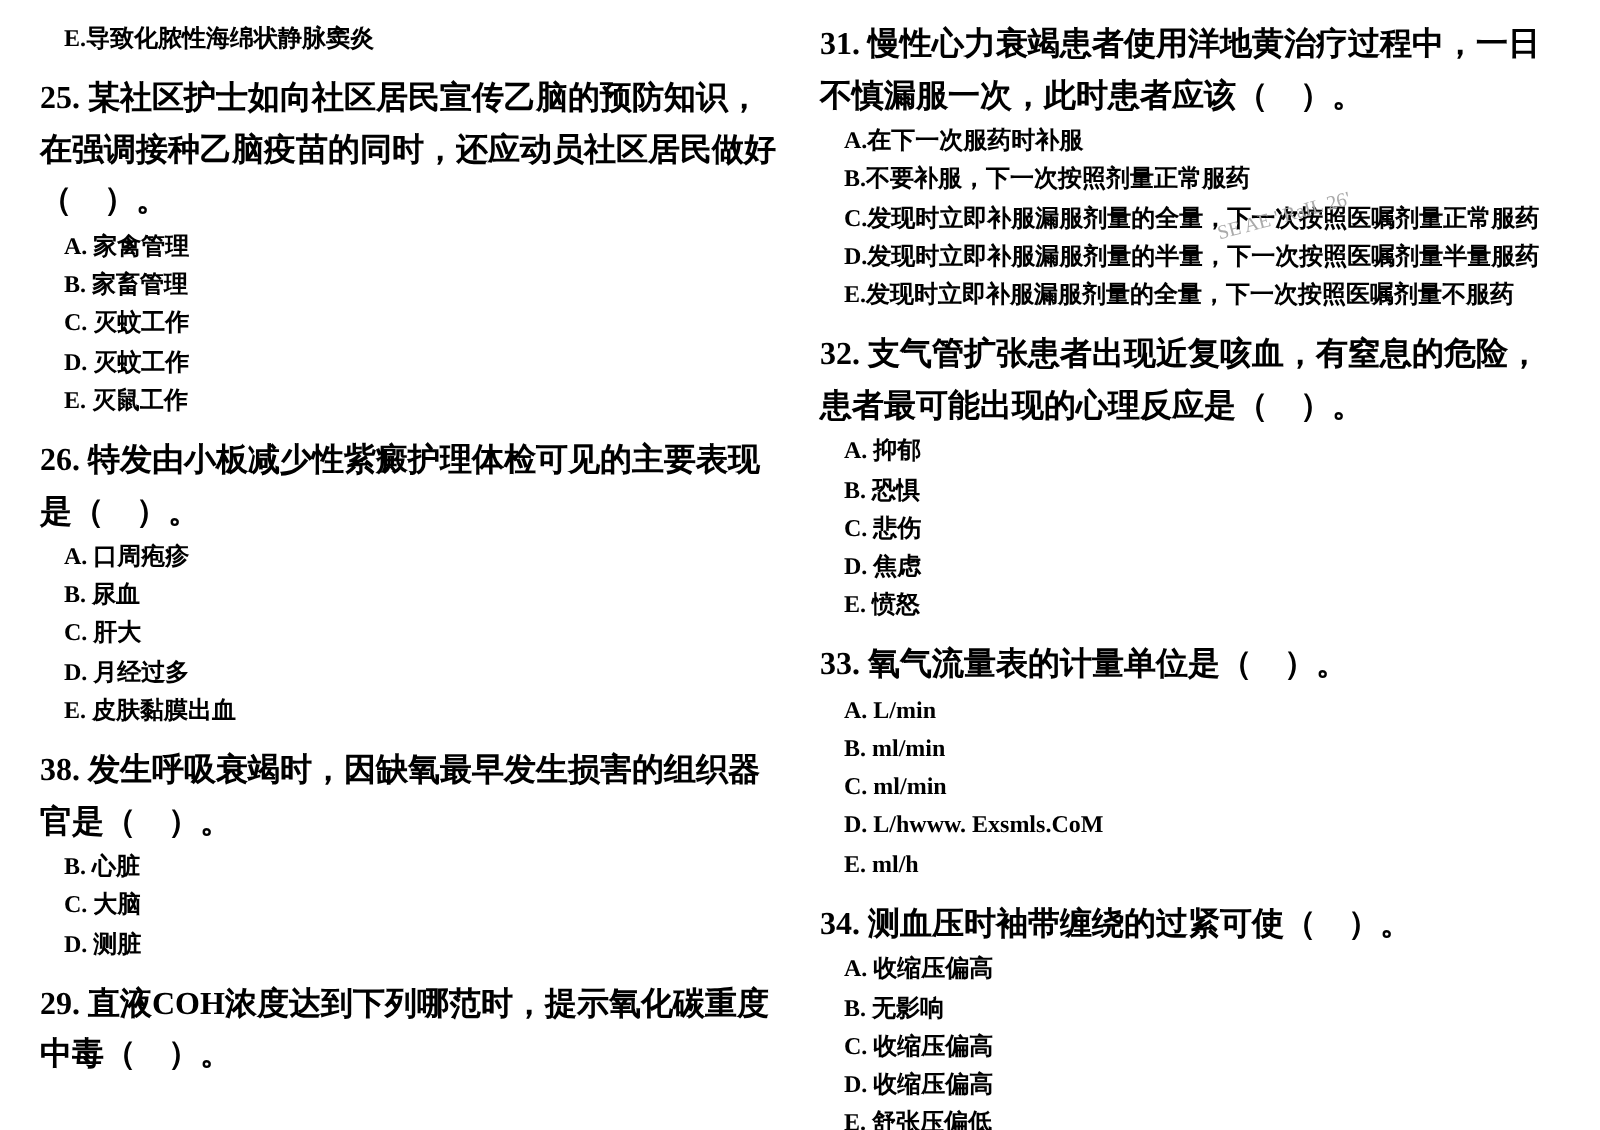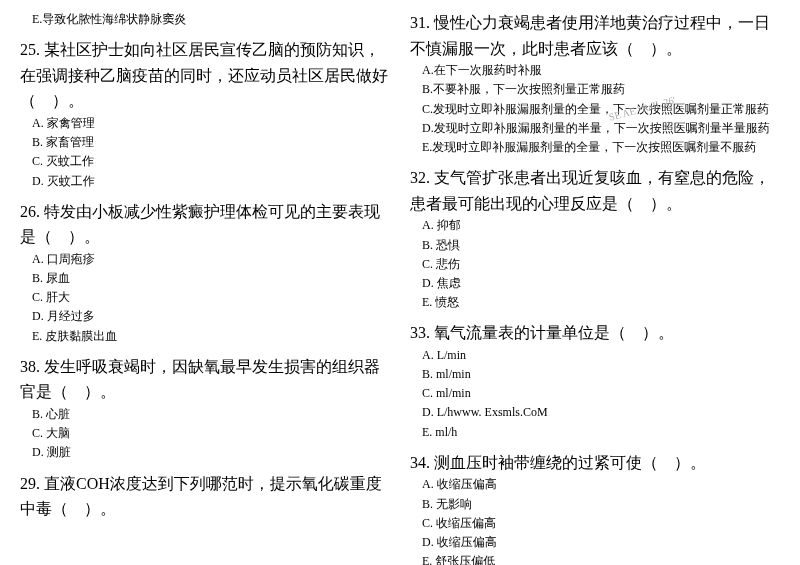--- a/index.html
+++ b/index.html
@@ -26,20 +26,21 @@
     .column-left {
       flex: 1;
       min-width: 0;
     }
     .column-right {
       flex: 1;
       min-width: 0;
     }
     .question-block {
       margin-bottom: 8px;
+      font-weight: bold;
     }
     .question-title {
       line-height: 1.6;
       text-indent: 0;
       font-size: 16px;
     }
     .option {
       padding-left: 12px;
       line-height: 1.6;
       font-size: 12px;
@@ -65,20 +66,21 @@
       <div class="question-block">
         <div class="option">E.导致化脓性海绵状静脉窦炎</div>
       </div>
 
       <div class="question-block">
         <div class="question-title">25. 某社区护士如向社区居民宣传乙脑的预防知识，在强调接种乙脑疫苗的同时，还应动员社区居民做好（　）。</div>
         <div class="option">A. 家禽管理</div>
         <div class="option">B. 家畜管理</div>
         <div class="option">C. 灭蚊工作</div>
         <div class="option">D. 灭蚊工作</div>
+        <div class="option">E. 灭鼠工作</div>
       </div>
 
       <div class="question-block">
         <div class="question-title">26. 特发由小板减少性紫癜护理体检可见的主要表现是（　）。</div>
         <div class="option">A. 口周疱疹</div>
         <div class="option">B. 尿血</div>
         <div class="option">C. 肝大</div>
         <div class="option">D. 月经过多</div>
         <div class="option">E. 皮肤黏膜出血</div>
       </div>

